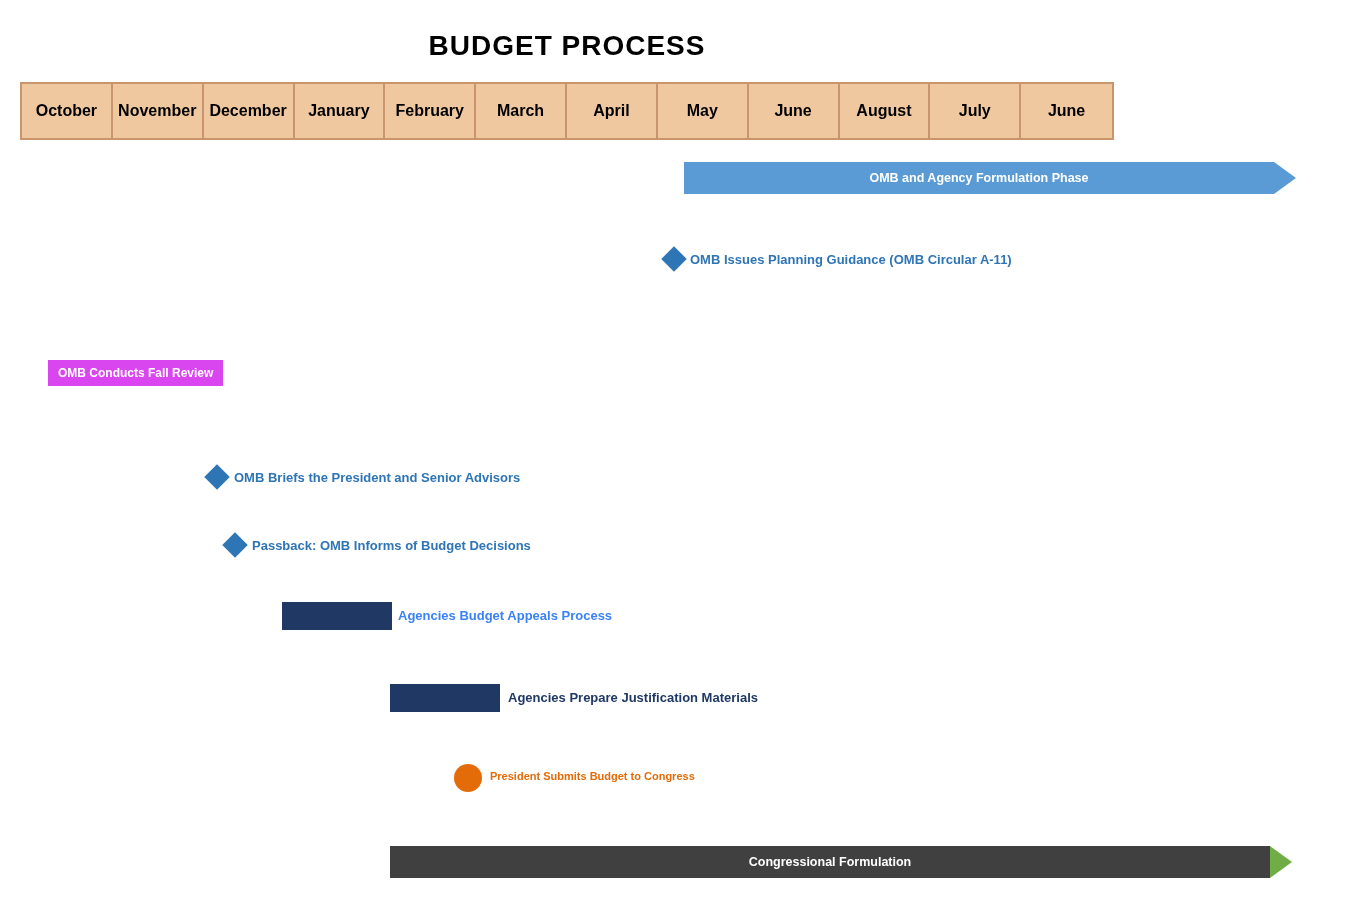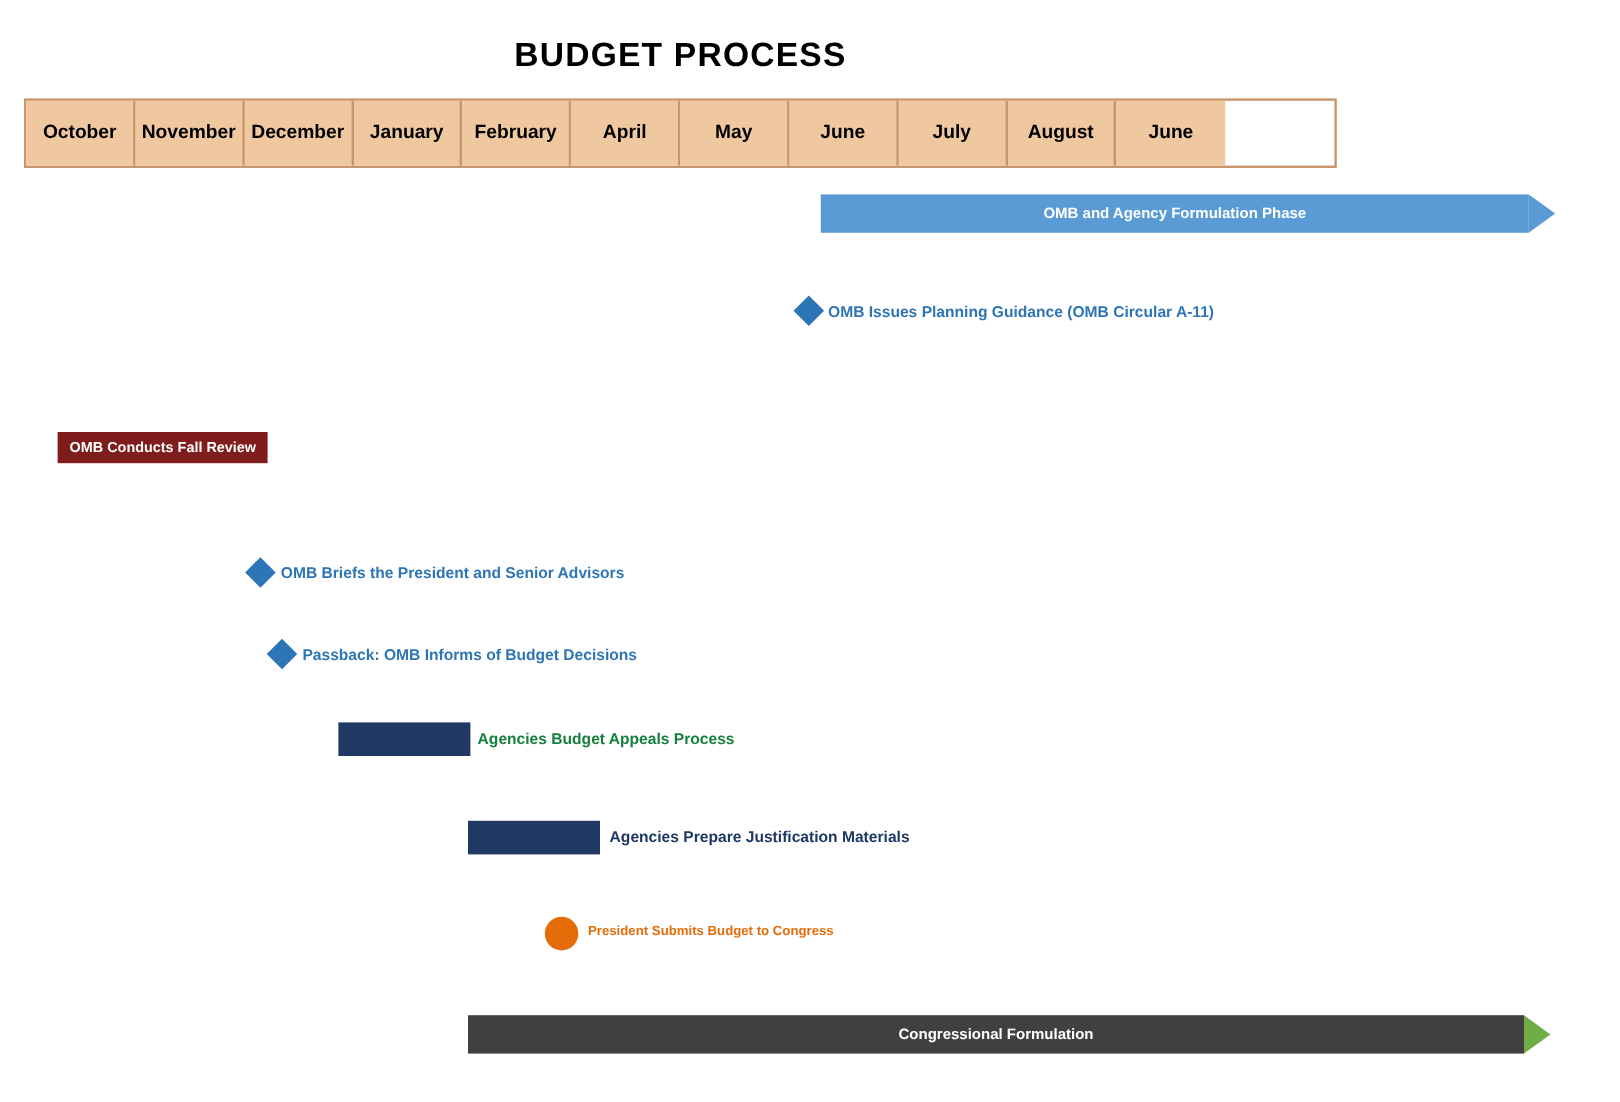--- a/index.html
+++ b/index.html
@@ -151,45 +151,46 @@
       border-radius: 50%;
     }
 
     .circle-orange {
       background: #e36c09;
     }
 
     
     .omb-box {
       position: absolute;
-      background: #7f1d1d;
+      background: #d946ef;
       color: #fff;
       font-size: 12px;
       font-weight: bold;
       padding: 6px 10px;
       white-space: nowrap;
     }
   </style>
 </head>
 <body>
 
 <div class="page-container">
   <div class="title">BUDGET PROCESS</div>
 
   <div class="month-header">
     <div class="month-cell">October</div>
     <div class="month-cell">November</div>
     <div class="month-cell">December</div>
     <div class="month-cell">January</div>
     <div class="month-cell">February</div>
+    <div class="month-cell">March</div>
     <div class="month-cell">April</div>
     <div class="month-cell">May</div>
     <div class="month-cell">June</div>
+    <div class="month-cell">August</div>
     <div class="month-cell">July</div>
-    <div class="month-cell">August</div>
     <div class="month-cell">June</div>
   </div>
 
   <div class="content-area" style="position:relative; height:680px;">
 
     <div class="timeline-row" style="top:10px;">
       <div class="arrow-bar arrow-bar-blue" style="left:654px; width:590px;">
         <span>OMB and Agency Formulation Phase</span>
       </div>
     </div>
@@ -211,21 +212,21 @@
       <span class="bar-label label-blue" style="left:204px; top:8px;">OMB Briefs the President and Senior Advisors</span>
     </div>
 
     <div class="timeline-row" style="top:200px; height:30px;">
       <div class="diamond diamond-blue" style="left:196px; top:6px;"></div>
       <span class="bar-label label-blue" style="left:222px; top:8px;">Passback: OMB Informs of Budget Decisions</span>
     </div>
 
     <div class="timeline-row" style="top:234px; height:32px;">
       <div class="bar bar-navy" style="left:252px; width:110px; top:2px;"></div>
-      <span class="bar-label" style="left:368px; top:8px; color:#15803d;">Agencies Budget Appeals Process</span>
+      <span class="bar-label" style="left:368px; top:8px; color:#3b82f6;">Agencies Budget Appeals Process</span>
     </div>
 
     <div class="timeline-row" style="top:278px; height:32px;">
       <div class="bar bar-navy" style="left:360px; width:110px; top:2px;"></div>
       <span class="bar-label" style="left:478px; top:8px; color:#1f3864;">Agencies Prepare Justification Materials</span>
     </div>
 
     <div class="timeline-row" style="top:318px; height:36px;">
       <div class="circle circle-orange" style="left:424px; top:4px;"></div>
       <span class="bar-label label-orange" style="left:460px; top:10px;">President Submits Budget to Congress</span>

